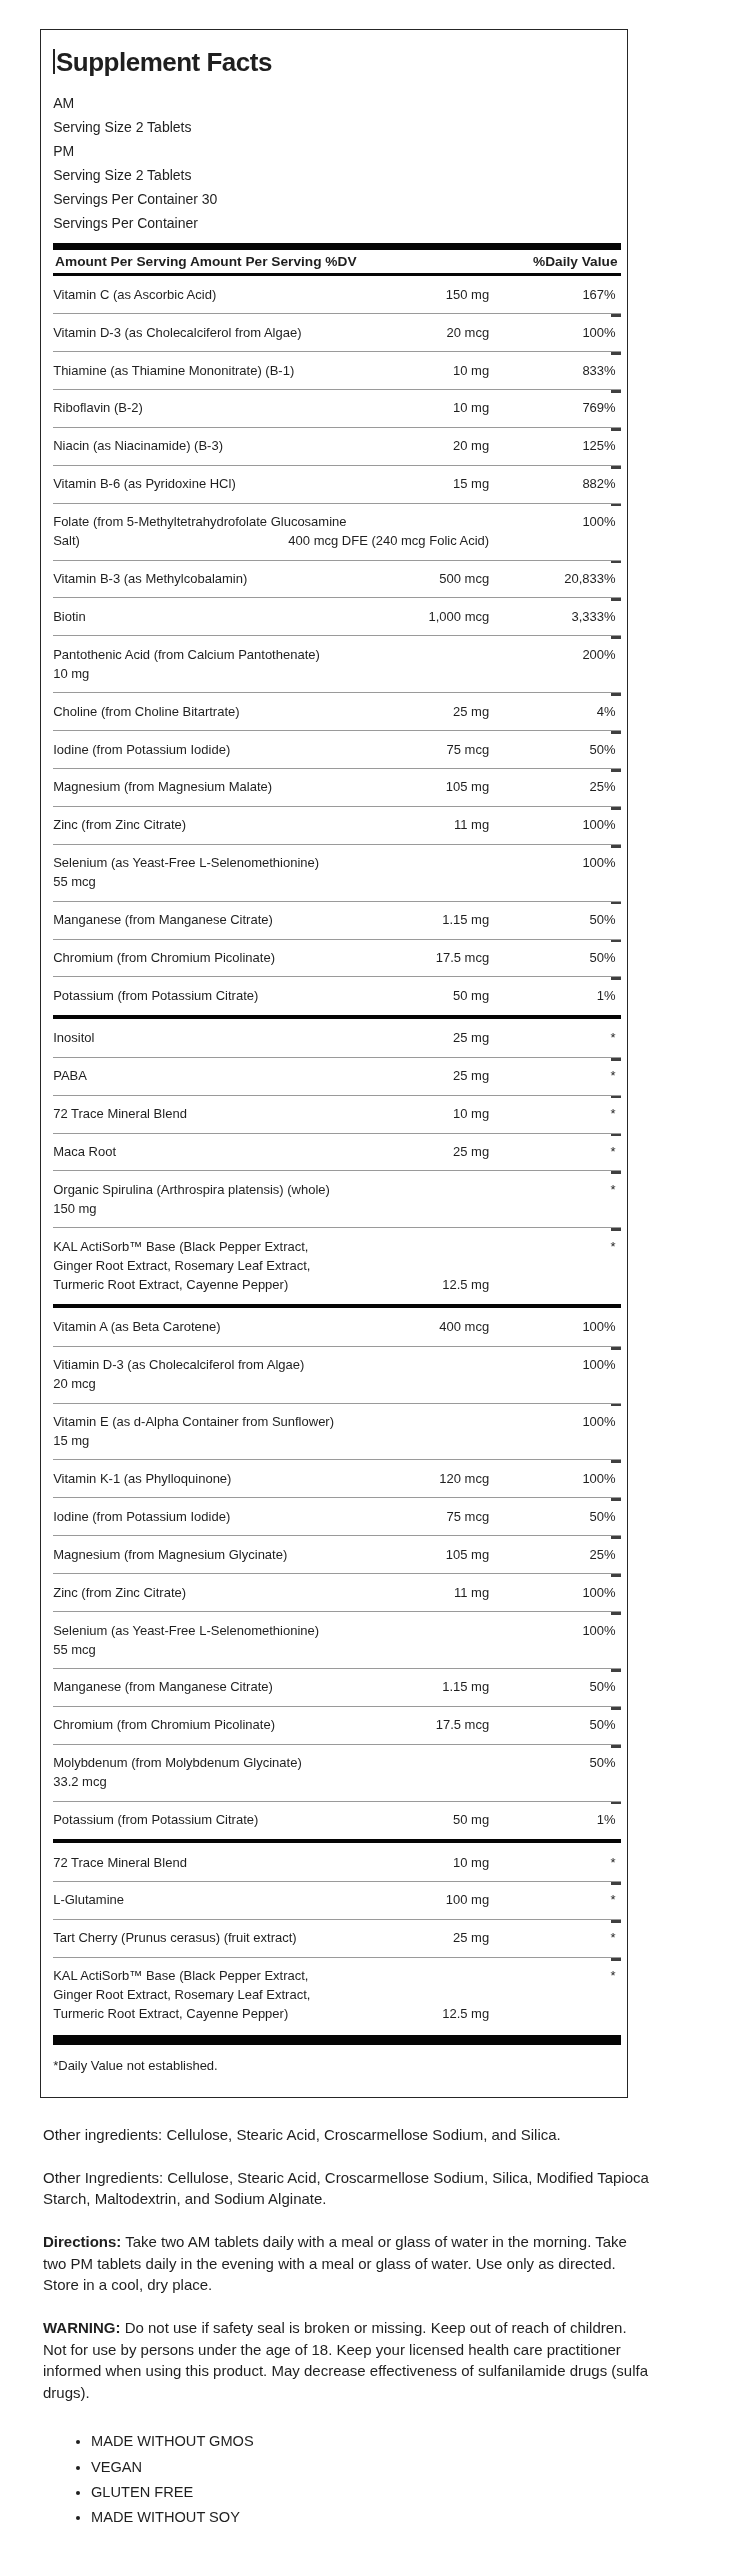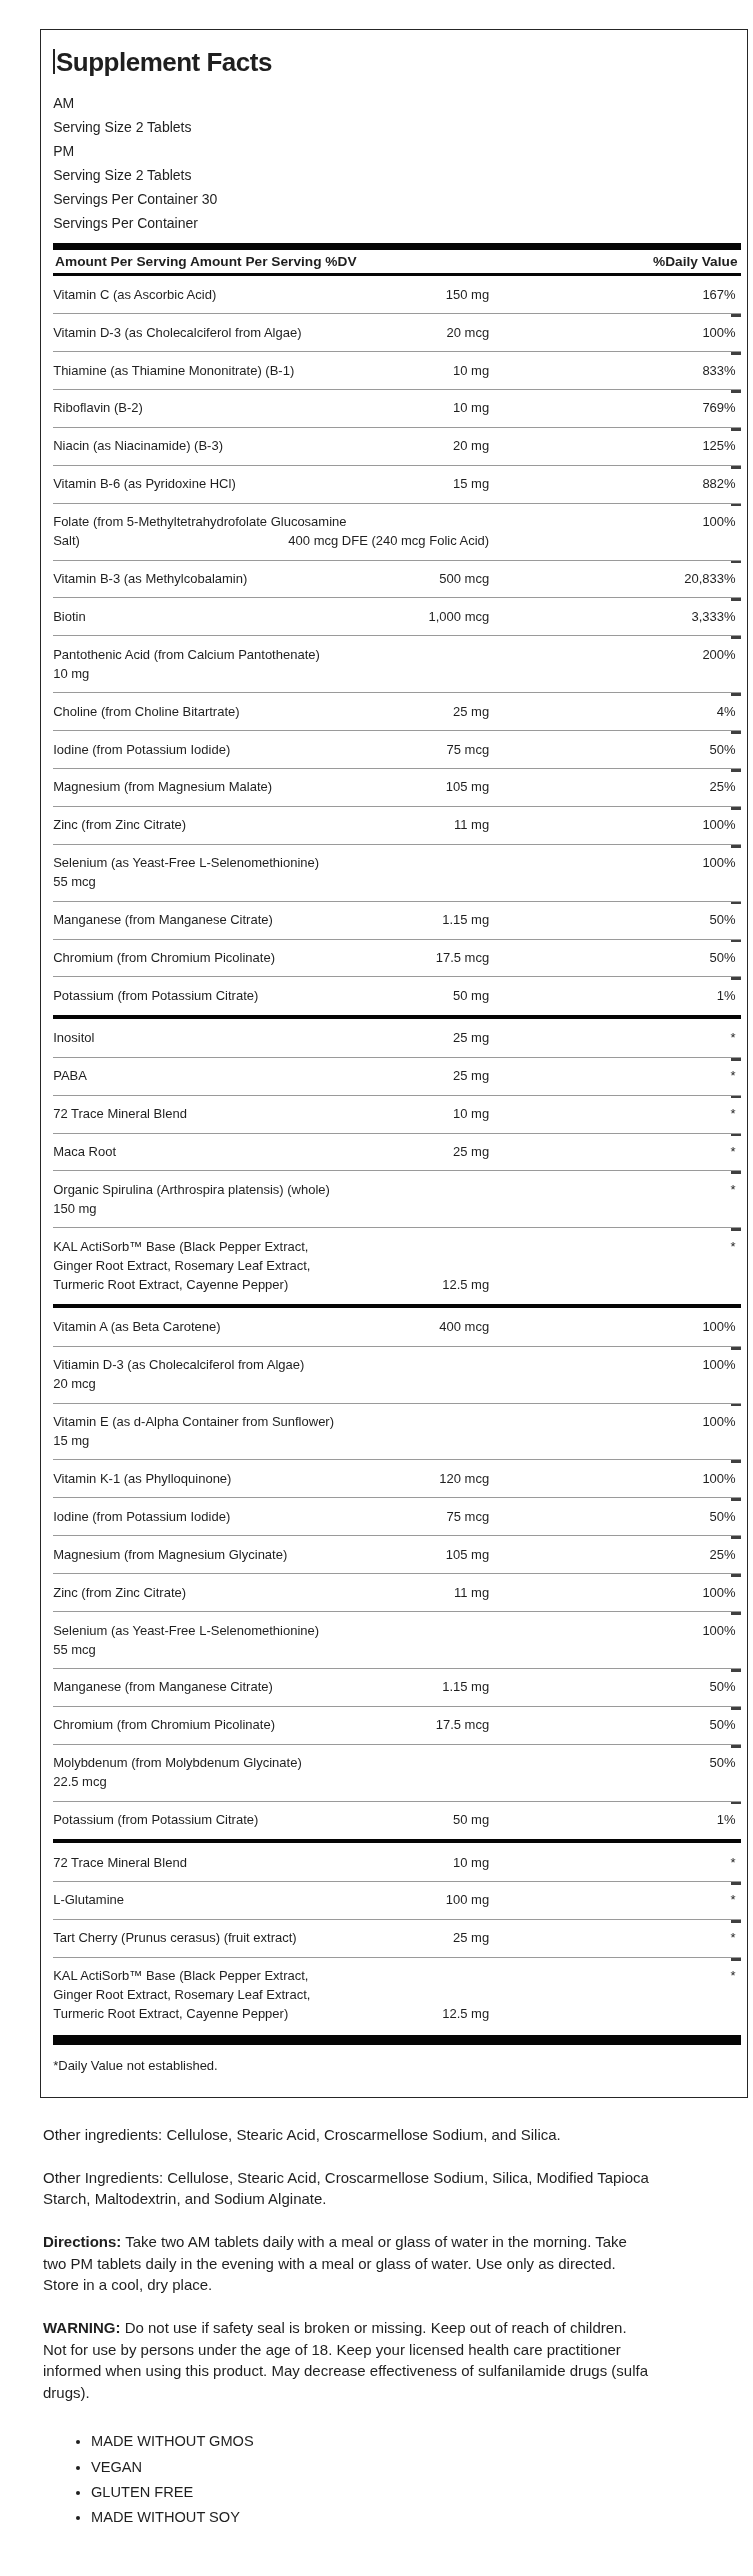--- a/index.html
+++ b/index.html
@@ -2,21 +2,21 @@
 <html style="font-size:15px"><head>
 <meta charset="utf-8">
 <style>
   html, body { margin:0; padding:0; background:#ffffff; }
   body {
     width:754px; min-height:2576px; box-sizing:border-box;
     font-family:"Liberation Sans", sans-serif; color:#1f1f1f;
     -webkit-font-smoothing:antialiased;
   }
   .label-box {
-    box-sizing:border-box; width:708px; margin:29px 0 0 40px;
+    box-sizing:border-box; width:588px; margin:29px 0 0 40px;
     border:1.9px solid #262626; padding:17px 5.7px 0 12.2px; background:#fff;
   }
   .label-title {
     font-size:26px; font-weight:bold; letter-spacing:-0.5px;
     margin:0 0 13px 0; white-space:nowrap;
   }
   .text-cursor {
     display:inline-block; width:1.9px; height:24.5px; background:#222;
     vertical-align:-2.8px; margin-right:0.9px;
   }
@@ -236,21 +236,21 @@
         <div class="cell-left"><span class="nname">Manganese (from Manganese Citrate)</span><span class="namount">1.15 mg</span></div>
         <div class="ndv">50%</div>
       </div>
       <div class="sep"></div>
       <div class="row">
         <div class="cell-left"><span class="nname">Chromium (from Chromium Picolinate)</span><span class="namount">17.5 mcg</span></div>
         <div class="ndv">50%</div>
       </div>
       <div class="sep"></div>
       <div class="row break">
-        <div class="cell-left"><span class="nname">Molybdenum (from Molybdenum Glycinate)</span><span class="namount">22.5 mcg</span></div>
+        <div class="cell-left"><span class="nname">Molybdenum (from Molybdenum Glycinate)</span><span class="namount">33.2 mcg</span></div>
         <div class="ndv">50%</div>
       </div>
       <div class="sep"></div>
       <div class="row">
         <div class="cell-left"><span class="nname">Potassium (from Potassium Citrate)</span><span class="namount">50 mg</span></div>
         <div class="ndv">1%</div>
       </div>
       <div class="divider-med"></div>
       <div class="row">
         <div class="cell-left"><span class="nname">72 Trace Mineral Blend</span><span class="namount">10 mg</span></div>

